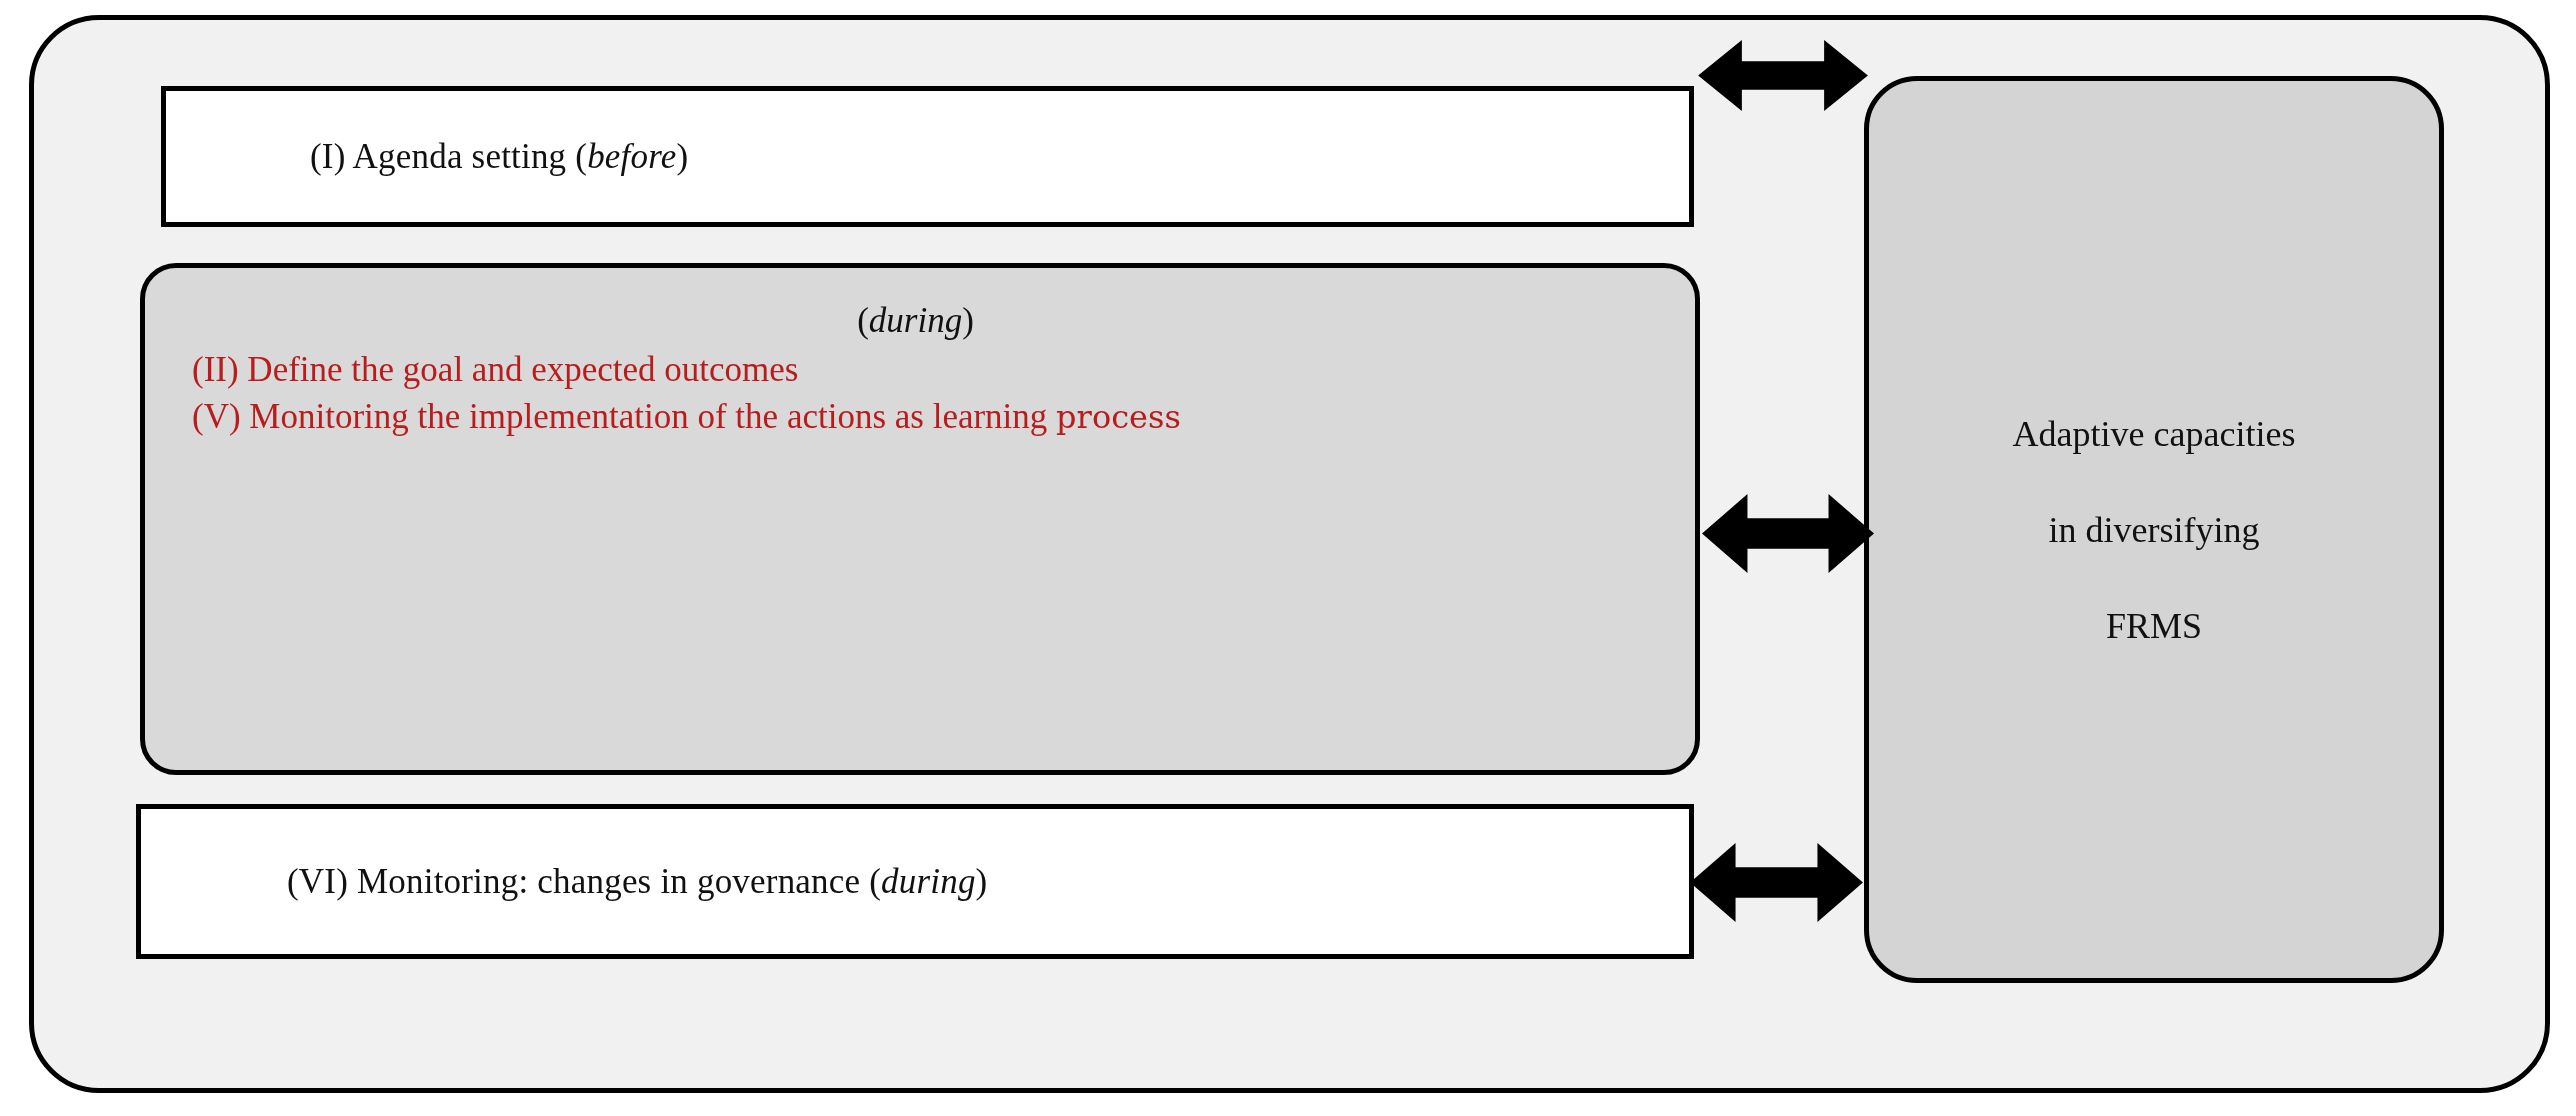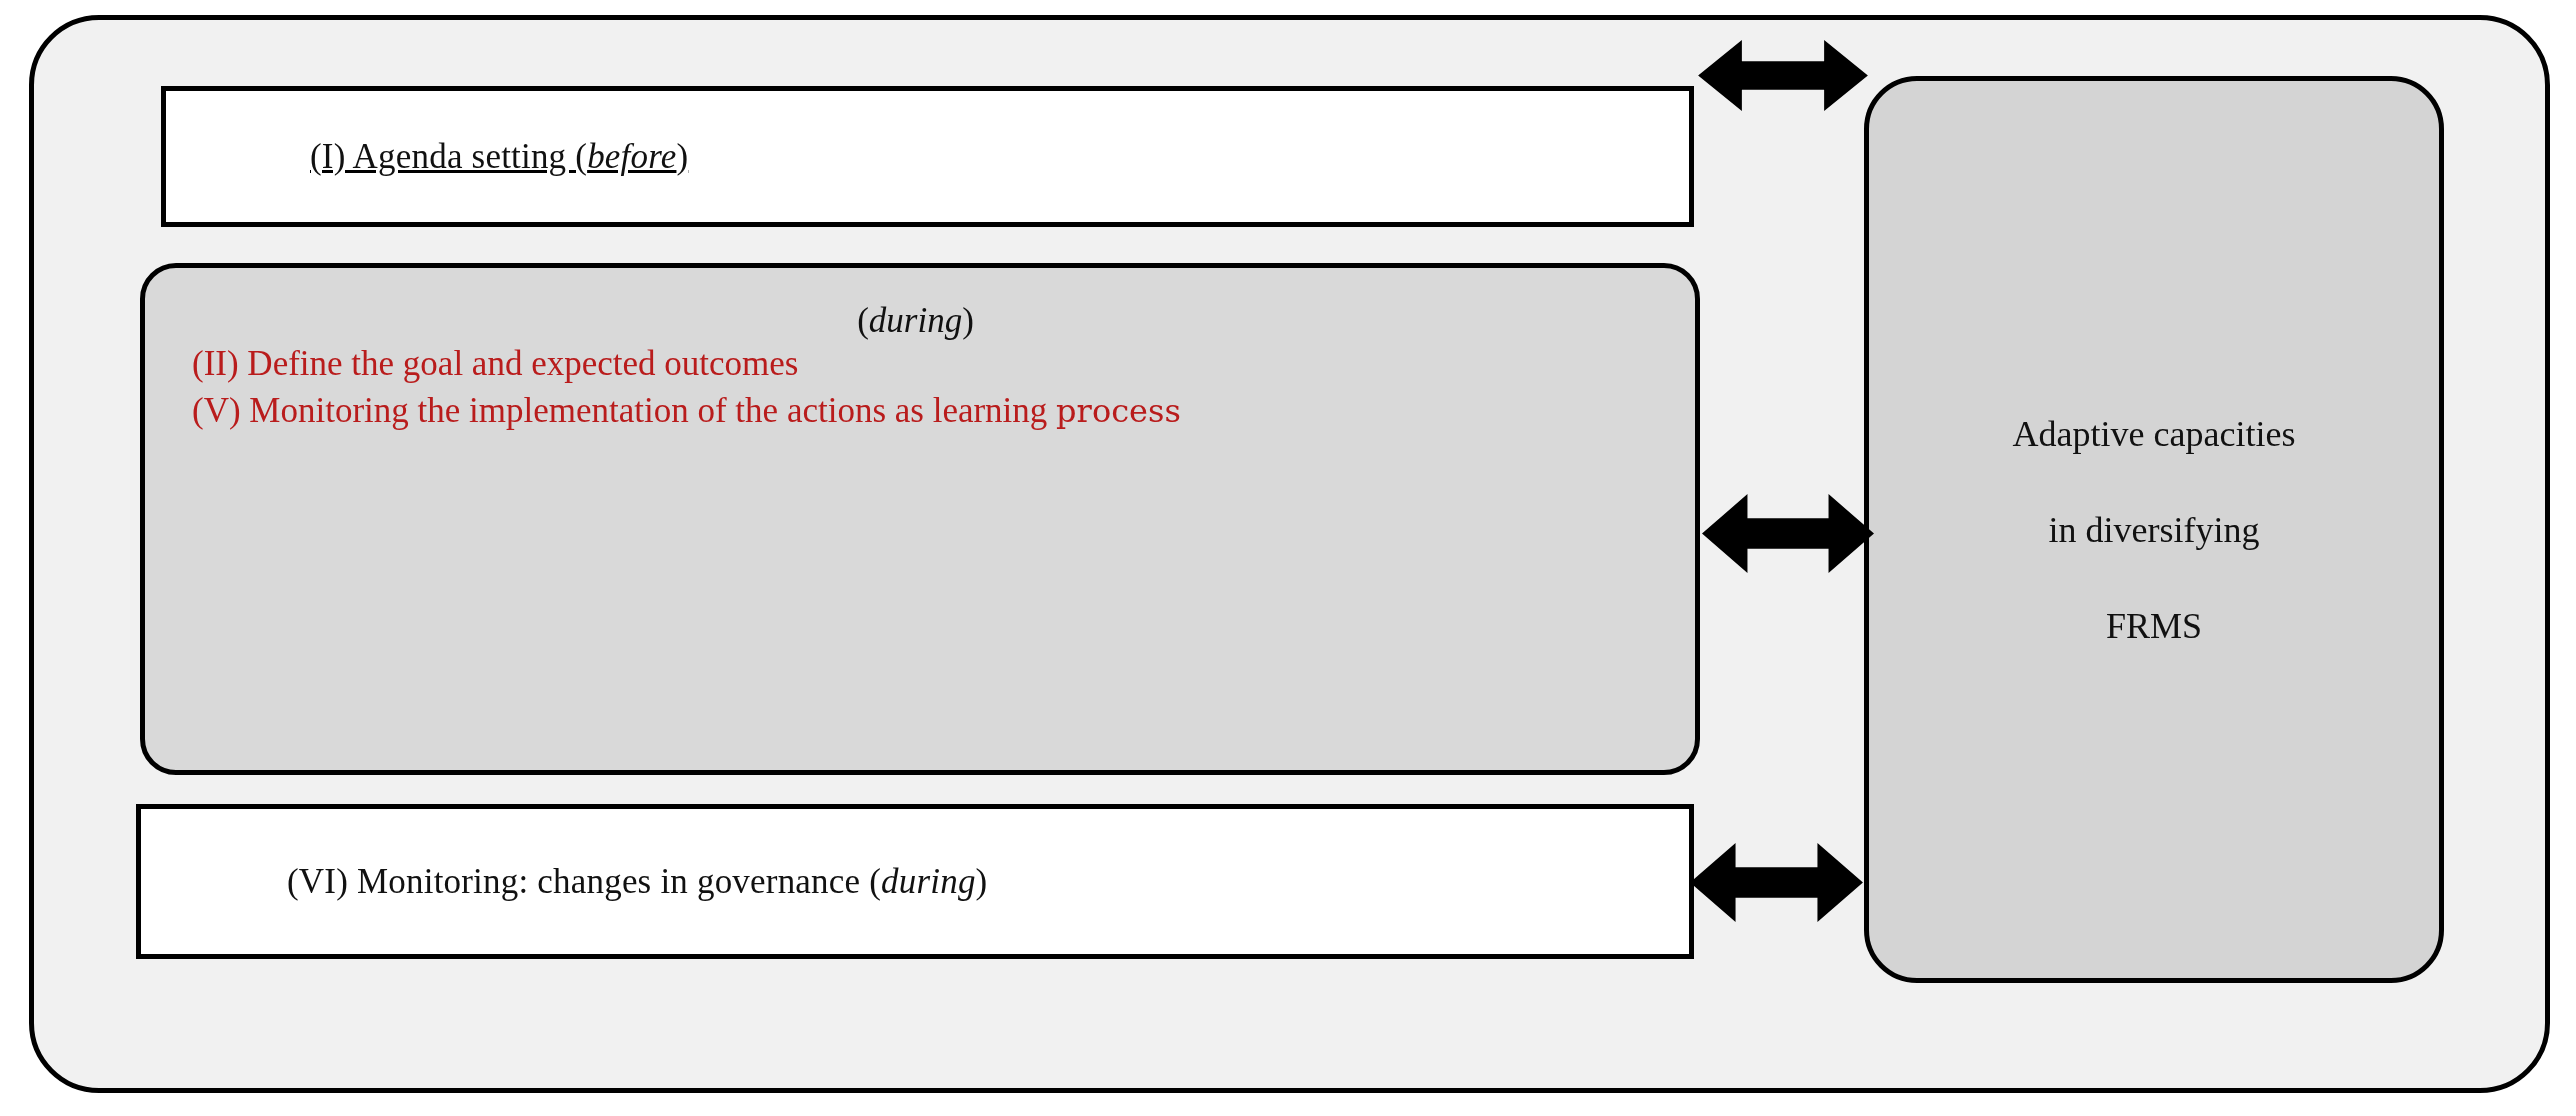--- a/index.html
+++ b/index.html
@@ -36,21 +36,20 @@
     background: #ffffff;
     border: 5.3px solid #000000;
     display: flex;
     align-items: center;
   }
   .white-box-top {
     left: 161px;
     top: 86px;
     width: 1533px;
     height: 141px;
-    text-decoration: underline;
   }
   .white-box-bottom {
     left: 136px;
     top: 804px;
     width: 1558px;
     height: 155px;
   }
   .white-box-text {
     font-size: 35px;
     color: #111111;
@@ -74,20 +73,21 @@
     background: #d9d9d9;
     border: 5.3px solid #000000;
     border-radius: 36px;
     padding: 19.7px 30px 15px 44px;
   }
   .during-label {
     text-align: center;
     font-size: 35px;
     color: #111111;
     margin-top: 13.6px;
+    margin-bottom: 6px;
     margin-left: -23px;
   }
   .during-label .it { font-style: italic; }
   .during-lines {
     font-size: 35px;
     color: #b91c1c;
     line-height: 1.30;
     margin-left: 3px;
   }
   .during-lines .ln {

